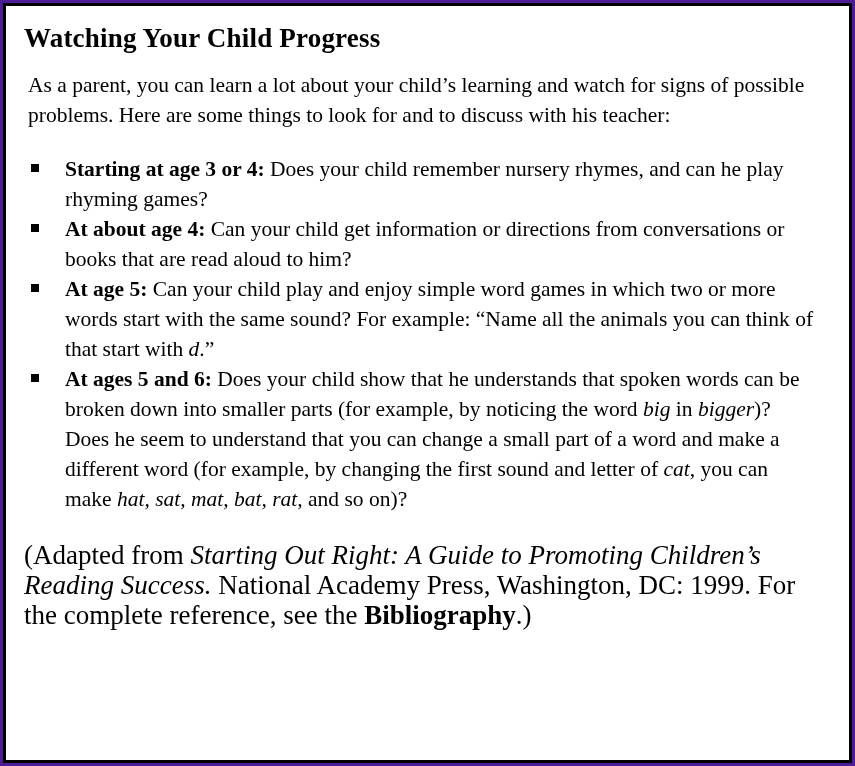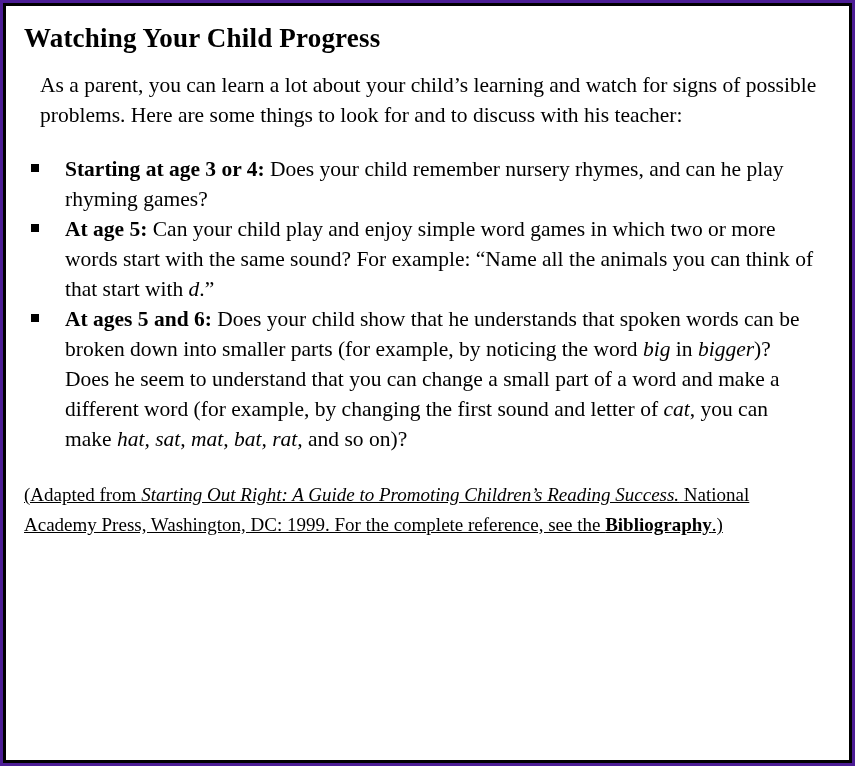--- a/index.html
+++ b/index.html
@@ -28,21 +28,21 @@
     padding: 14px 24px 10px 18px;
   }
   .doc-title {
     margin: 0 0 14px 0;
     font-size: 27px;
     font-weight: bold;
     line-height: 36px;
     letter-spacing: 0.2px;
   }
   .intro {
-    margin: 14px 0 0 16px;
+    margin: 14px 0 0 4px;
     font-size: 21.5px;
     line-height: 30px;
   }
   ul.checklist {
     margin: 24px 7px 0 0;
     padding: 0;
     list-style: none;
   }
   ul.checklist li {
     position: relative;
@@ -55,23 +55,22 @@
     position: absolute;
     left: 7px;
     top: 10px;
     width: 8px;
     height: 8px;
     background: #000000;
     display: inline-block;
   }
   .citation {
     margin: 26px 0 0 0;
-    font-size: 19px;
+    font-size: 27px;
     line-height: 30px;
-    text-decoration: underline;
   }
   .seg-bold { font-weight: bold; }
   .seg-italic { font-style: italic; }
 </style>
 </head>
 <body>
 
 <div class="canvas">
   <div class="frame">
 
@@ -79,20 +78,24 @@
 
     <p class="intro">As a parent, you can learn a lot about your child’s learning and watch for signs of possible problems. Here are some things to look for and to discuss with his teacher:</p>
 
     <ul class="checklist">
       <li>
         <span class="bullet-square"></span>
         <span><span class="seg-bold">Starting at age 3 or 4:</span><span> Does your child remember nursery rhymes, and can he play rhyming games?</span></span>
       </li>
       <li>
         <span class="bullet-square"></span>
+        <span><span class="seg-bold">At about age 4:</span><span> Can your child get information or directions from conversations or books that are read aloud to him?</span></span>
+      </li>
+      <li>
+        <span class="bullet-square"></span>
         <span><span class="seg-bold">At age 5:</span><span> Can your child play and enjoy simple word games in which two or more words start with the same sound? For example: “Name all the animals you can think of that start with </span><span class="seg-italic">d</span><span>.”</span></span>
       </li>
       <li>
         <span class="bullet-square"></span>
         <span><span class="seg-bold">At ages 5 and 6:</span><span> Does your child show that he understands that spoken words can be broken down into smaller parts (for example, by noticing the word </span><span class="seg-italic">big</span><span> in </span><span class="seg-italic">bigger</span><span>)? Does he seem to understand that you can change a small part of a word and make a different word (for example, by changing the first sound and letter of </span><span class="seg-italic">cat</span><span>, you can make </span><span class="seg-italic">hat, sat, mat, bat, rat,</span><span> and so on)?</span></span>
       </li>
     </ul>
 
     <p class="citation"><span>(Adapted from </span><span class="seg-italic">Starting Out Right: A Guide to Promoting Children’s Reading Success.</span><span> National Academy Press, Washington, DC: 1999. For the complete reference, see the </span><span class="seg-bold">Bibliography</span><span>.)</span></p>
 

